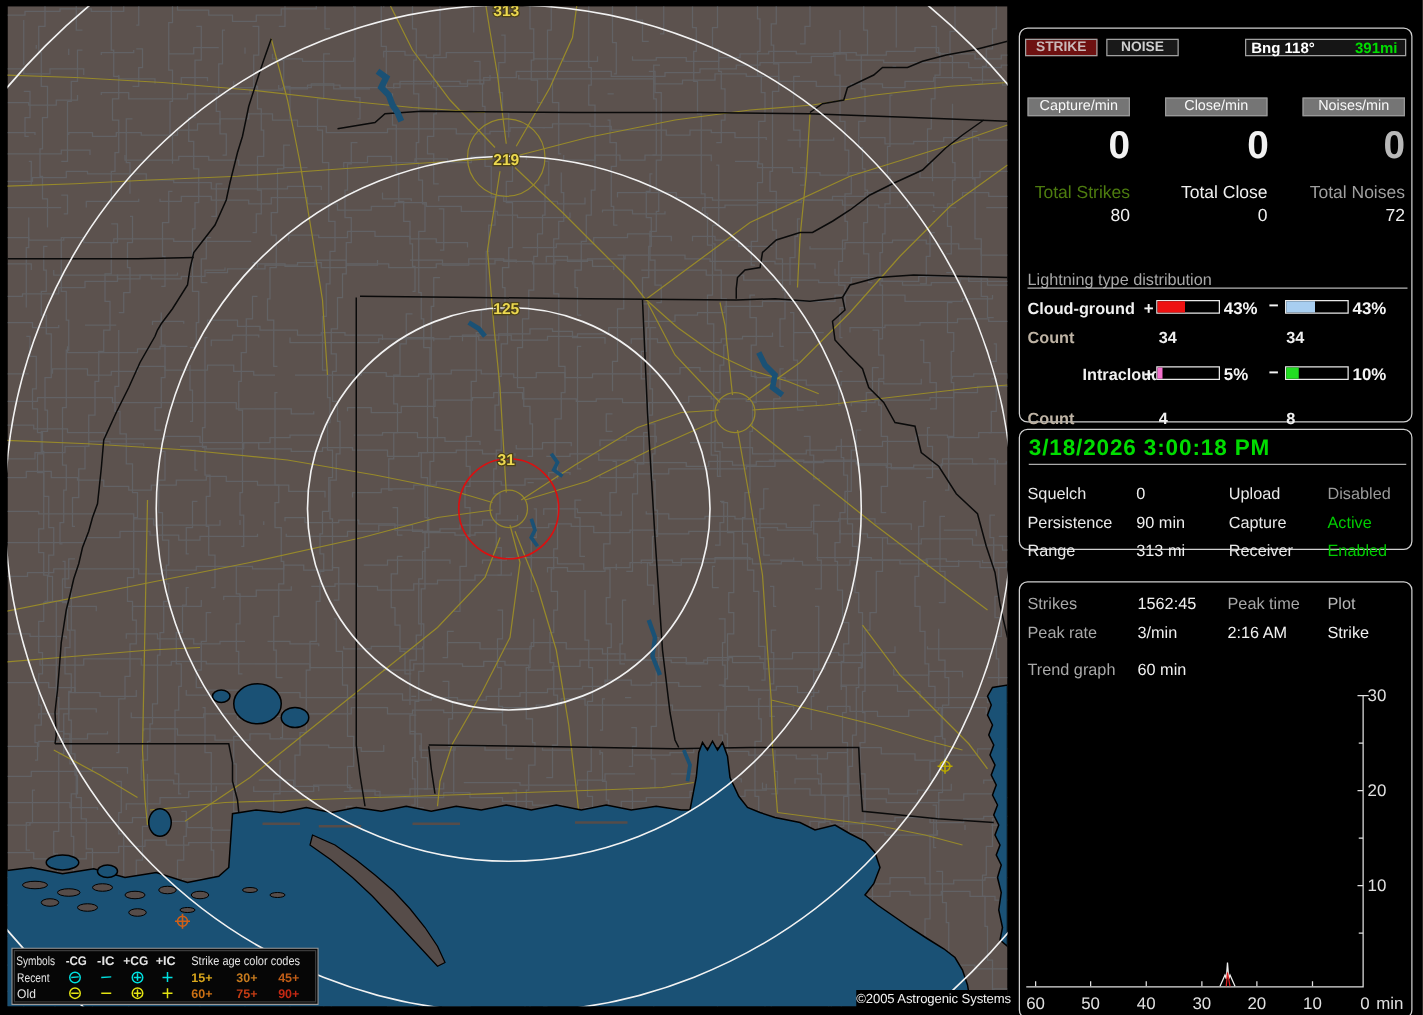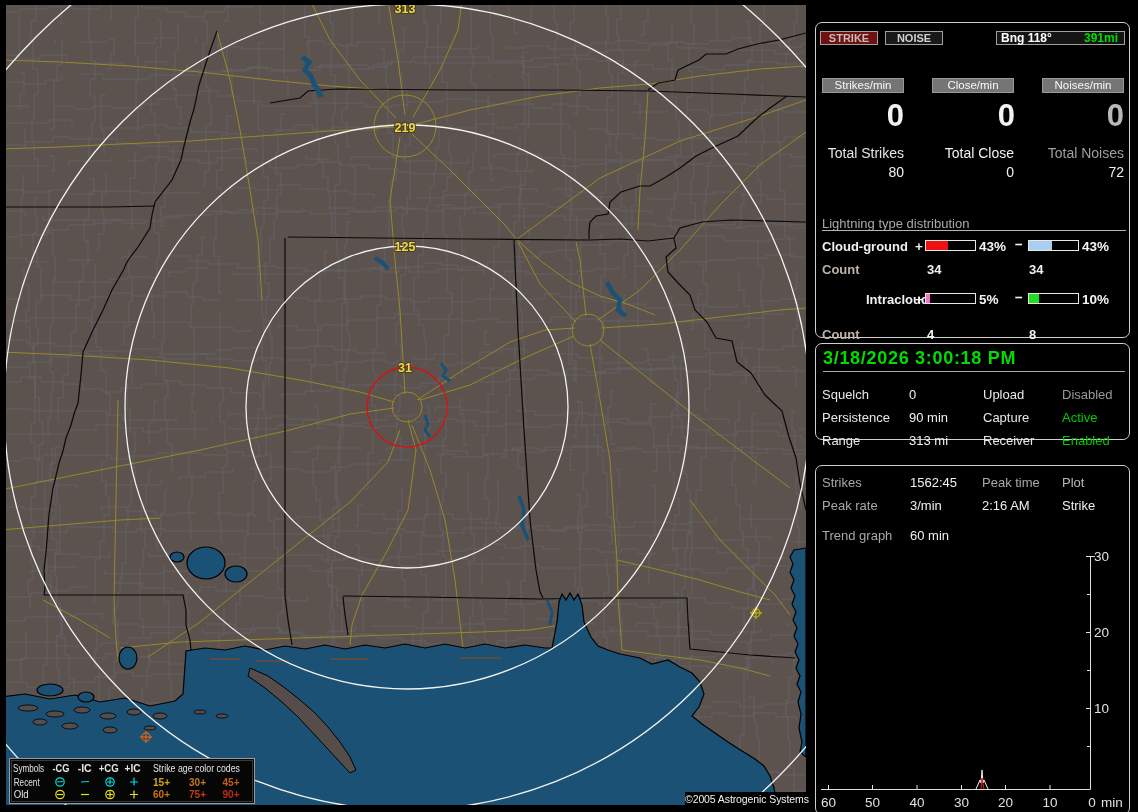--- a/index.html
+++ b/index.html
@@ -239,27 +239,27 @@
 
 <div class="abs" style="left:685px;top:792px;width:121px;height:15px;background:#000;color:#f2f2f2;font-size:10.5px;line-height:15px;text-align:center;white-space:nowrap;letter-spacing:-0.1px;">©2005 Astrogenic Systems</div>
 
 <div class="panel" style="top:10px;height:316px;">
   <div class="btn" style="left:4px;top:8px;width:58px;background:#6e1111;color:#c9b9b9;">STRIKE</div>
   <div class="btn" style="left:69px;top:8px;width:58px;background:#191919;color:#cfcfcf;">NOISE</div>
   <div class="btn" style="left:180px;top:8px;width:129px;background:#151515;font-size:12px;display:flex;justify-content:space-between;padding:0 6px 0 4px;">
       <span style="color:#fff;">Bng 118°</span>
       <span style="color:#00dd00;">391mi</span>
     </div>
-  <div class="glab" style="left:6px;top:55px;">Strikes/min</div>
+  <div class="glab" style="left:6px;top:55px;">Capture/min</div>
   <div class="glab" style="left:116px;top:55px;">Close/min</div>
   <div class="glab" style="left:226px;top:55px;">Noises/min</div>
   <div class="bigz" style="left:6px;top:78px;color:#f2f2f2;">0</div>
   <div class="bigz" style="left:117px;top:78px;color:#f2f2f2;">0</div>
   <div class="bigz" style="left:226px;top:78px;color:#b8b8b8;">0</div>
-  <div class="tot" style="left:-12px;top:122px;color:#e5e5e5;">Total Strikes</div>
+  <div class="tot" style="left:-12px;top:122px;color:#4d7c0f;">Total Strikes</div>
   <div class="tot" style="left:98px;top:122px;color:#f0f0f0;">Total Close</div>
   <div class="tot" style="left:208px;top:122px;color:#9f9f9f;">Total Noises</div>
   <div class="tot" style="left:-12px;top:141px;color:#f0f0f0;">80</div>
   <div class="tot" style="left:98px;top:141px;color:#f0f0f0;">0</div>
   <div class="tot" style="left:208px;top:141px;color:#f0f0f0;">72</div>
   <div class="t13 gr" style="left:6px;top:193px;">Lightning type distribution</div>
   <div class="abs" style="left:6px;top:207px;width:304px;border-top:1px solid #b5b5b5;"></div>
   <div class="t13" style="left:6px;top:216px;font-weight:bold;">Cloud-ground</div>
   <div class="pct" style="left:99px;top:216px;">+</div>
   <div class="bar" style="left:109px;top:217px;">

